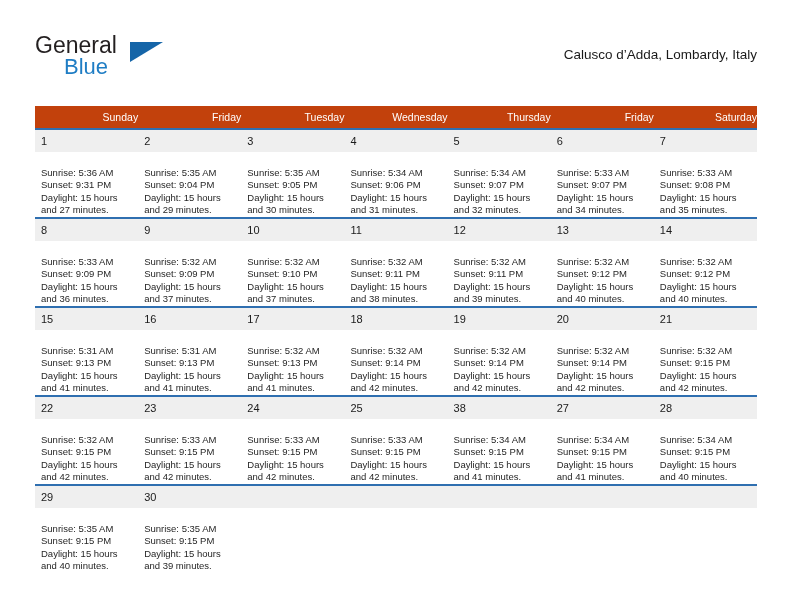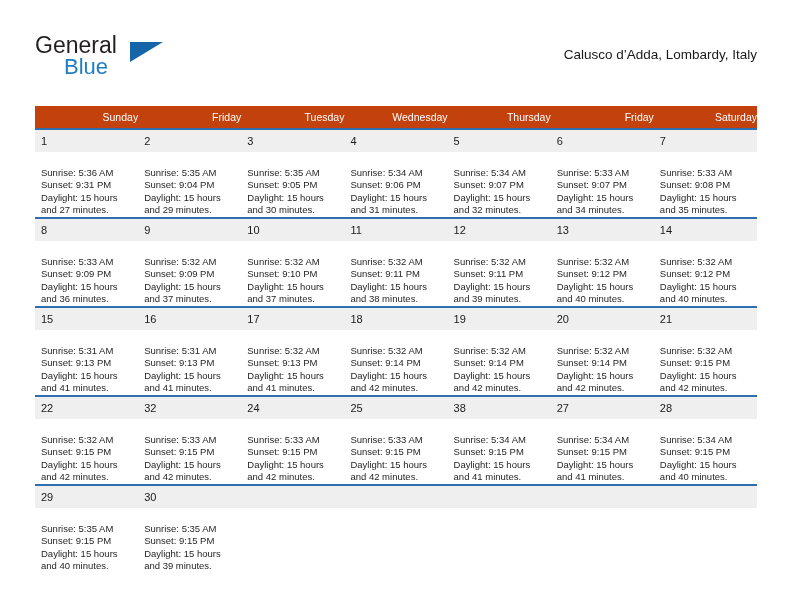--- a/index.html
+++ b/index.html
@@ -347,21 +347,21 @@
         <tr class="week-row">
           <td>
             <div class="daynum">22</div>
             <div class="dayinfo">
               <div>Sunrise: 5:32 AM</div>
               <div>Sunset: 9:15 PM</div>
               <div class="wrapline">Daylight: 15 hours and 42 minutes.</div>
             </div>
           </td>
           <td>
-            <div class="daynum">32</div>
+            <div class="daynum">23</div>
             <div class="dayinfo">
               <div>Sunrise: 5:33 AM</div>
               <div>Sunset: 9:15 PM</div>
               <div class="wrapline">Daylight: 15 hours and 42 minutes.</div>
             </div>
           </td>
           <td>
             <div class="daynum">24</div>
             <div class="dayinfo">
               <div>Sunrise: 5:33 AM</div>

